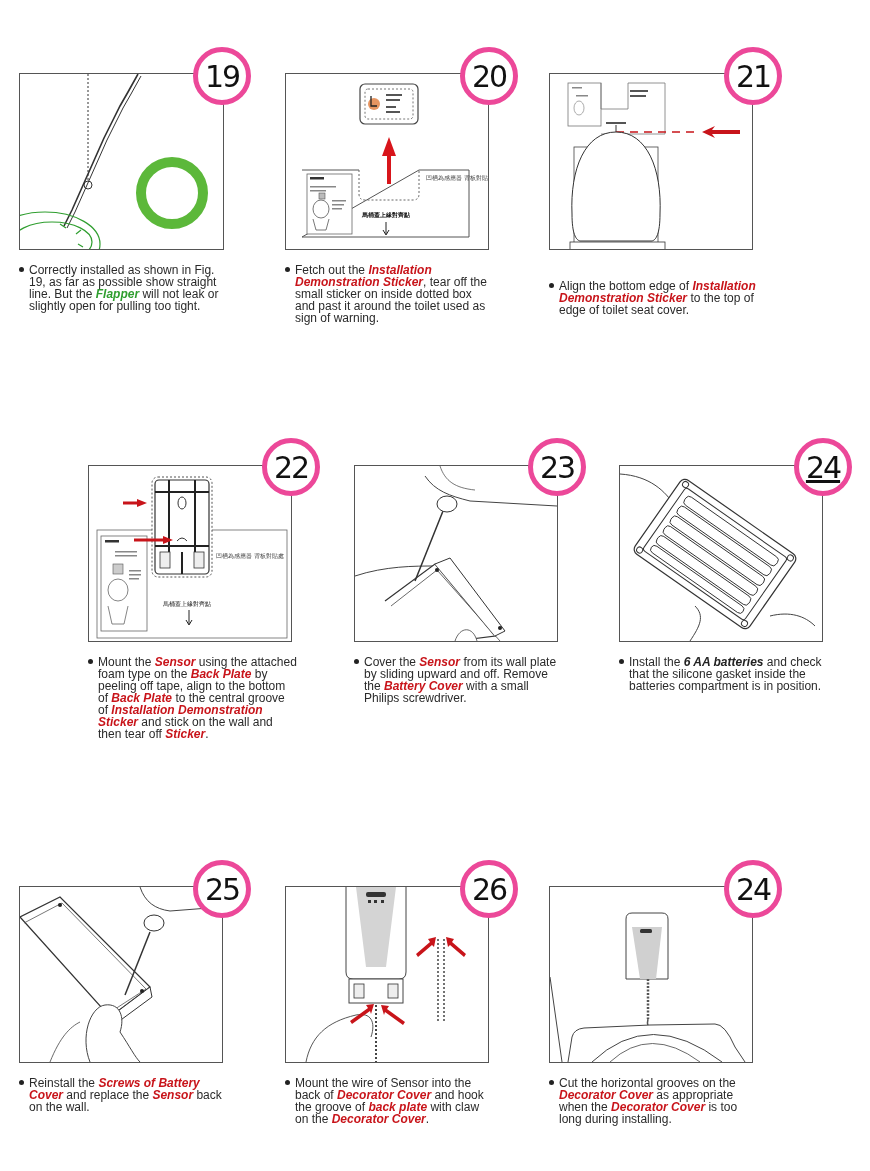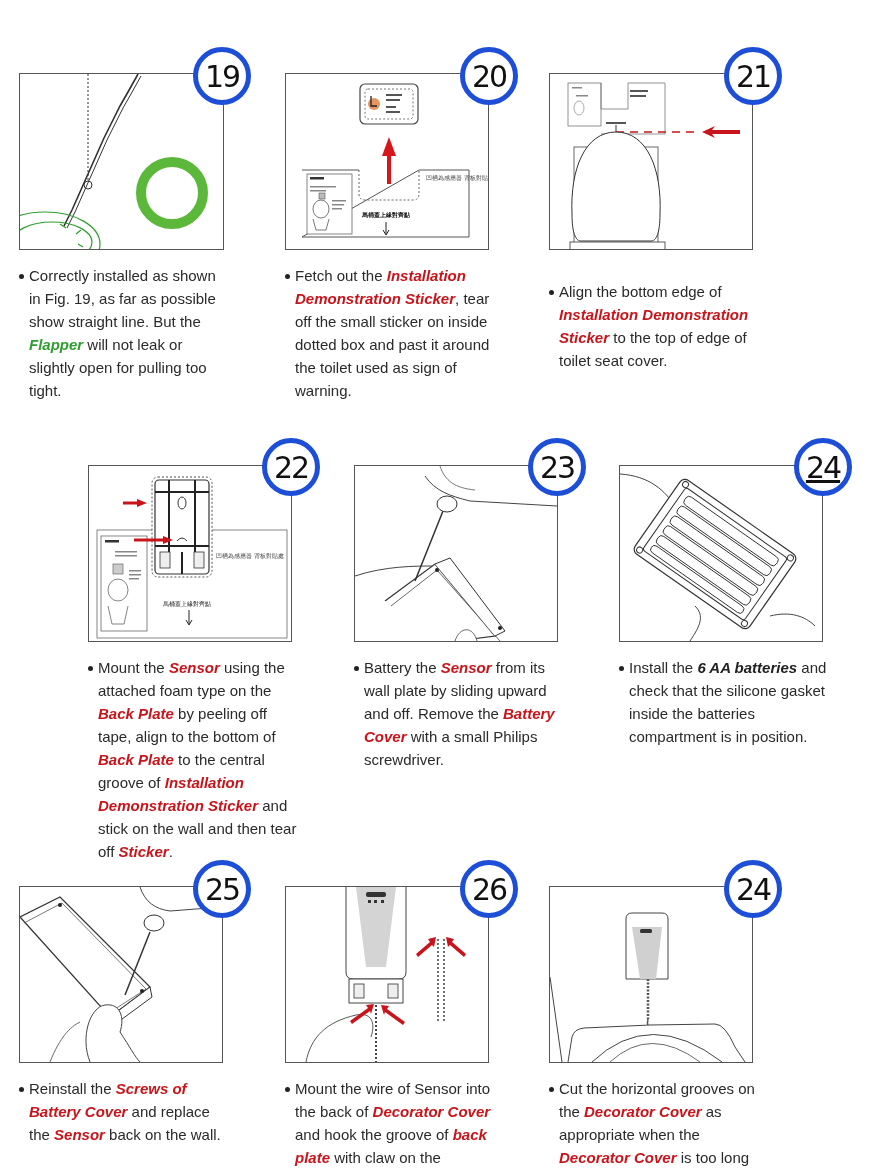--- a/index.html
+++ b/index.html
@@ -1,24 +1,24 @@
 <!DOCTYPE html>
 <html><head>
 <meta charset="utf-8">
 <style>
   html, body { margin: 0; padding: 0; background: #ffffff; }
   body { width: 870px; height: 1171px; position: relative; overflow: hidden;
          font-family: "Liberation Sans", "DejaVu Sans", sans-serif; color: #222; }
   .step { position: absolute; }
   .frame { position: absolute; border: 1.5px solid #555; background: #fff; overflow: hidden; }
   .badge { position: absolute; width: 48px; height: 48px; border-radius: 50%;
-           border: 5px solid #1d4ed8; background: #fff; display: flex; align-items: center;
+           border: 5px solid #ec4899; background: #fff; display: flex; align-items: center;
            justify-content: center; font-family: "DejaVu Sans", sans-serif; font-size: 30px;
            letter-spacing: -2px; color: #111; box-sizing: content-box; z-index: 3; }
-  .caption { position: absolute; font-size: 15px; line-height: 23px; color: #2a2a2a; }
+  .caption { position: absolute; font-size: 12px; line-height: 12px; color: #2a2a2a; }
   .caption .bullet { display: inline-block; width: 5px; height: 5px; border-radius: 50%;
                      background: #222; margin-right: 5px; vertical-align: middle; position: relative; top: -1px; }
   .caption .ind { display: block; padding-left: 10px; text-indent: -10px; }
   .hl-red { color: #c8141a; font-weight: bold; font-style: italic; }
   .hl-green { color: #2f9e2f; font-weight: bold; font-style: italic; }
   .hl-dark { color: #222; font-weight: bold; font-style: italic; }
   svg { display: block; }
 </style>
 </head>
 <body>
@@ -178,21 +178,21 @@
       <circle cx="145" cy="162" r="2" fill="#222"></circle>
       <line x1="60" y1="115" x2="88" y2="45" stroke="#333" stroke-width="1.5"></line>
       <ellipse cx="92" cy="38" rx="10" ry="8" fill="#fff" stroke="#333" stroke-width="1"></ellipse>
       <path d="M70 10 C 80 25 95 30 115 35 L 202 40" fill="none" stroke="#444" stroke-width="1"></path>
       <path d="M85 0 C 90 15 100 22 120 24" fill="none" stroke="#555" stroke-width="0.8"></path>
       <path d="M100 175 C 105 160 118 160 122 175" fill="#fff" stroke="#444" stroke-width="0.8"></path>
     </svg>
   </div>
   <div class="badge" style="left:528px;top:438px;">23</div>
   <div class="caption" style="left:354px;top:656px;width:205px;">
-      <span class="ind"><span class="bullet"></span><span>Battery the </span><span class="hl-red">Sensor</span><span> from its wall plate by sliding upward and off. Remove the </span><span class="hl-red">Battery Cover</span><span> with a small Philips screwdriver.</span></span>
+      <span class="ind"><span class="bullet"></span><span>Cover the </span><span class="hl-red">Sensor</span><span> from its wall plate by sliding upward and off. Remove the </span><span class="hl-red">Battery Cover</span><span> with a small Philips screwdriver.</span></span>
     </div>
 </div>
 
 <div class="step">
   <div class="frame" style="left:619px;top:465px;width:202px;height:175px;">
     <svg width="202" height="175" viewBox="0 0 202 175">
       <path d="M0 8 C 30 10 45 25 55 40" fill="none" stroke="#444" stroke-width="1"></path>
       <g transform="translate(95,88) rotate(35)">
         <rect x="-70" y="-45" width="140" height="90" rx="6" fill="#fff" stroke="#333" stroke-width="1.2"></rect>
         <rect x="-62" y="-38" width="124" height="76" rx="3" fill="#fff" stroke="#333" stroke-width="1"></rect>

